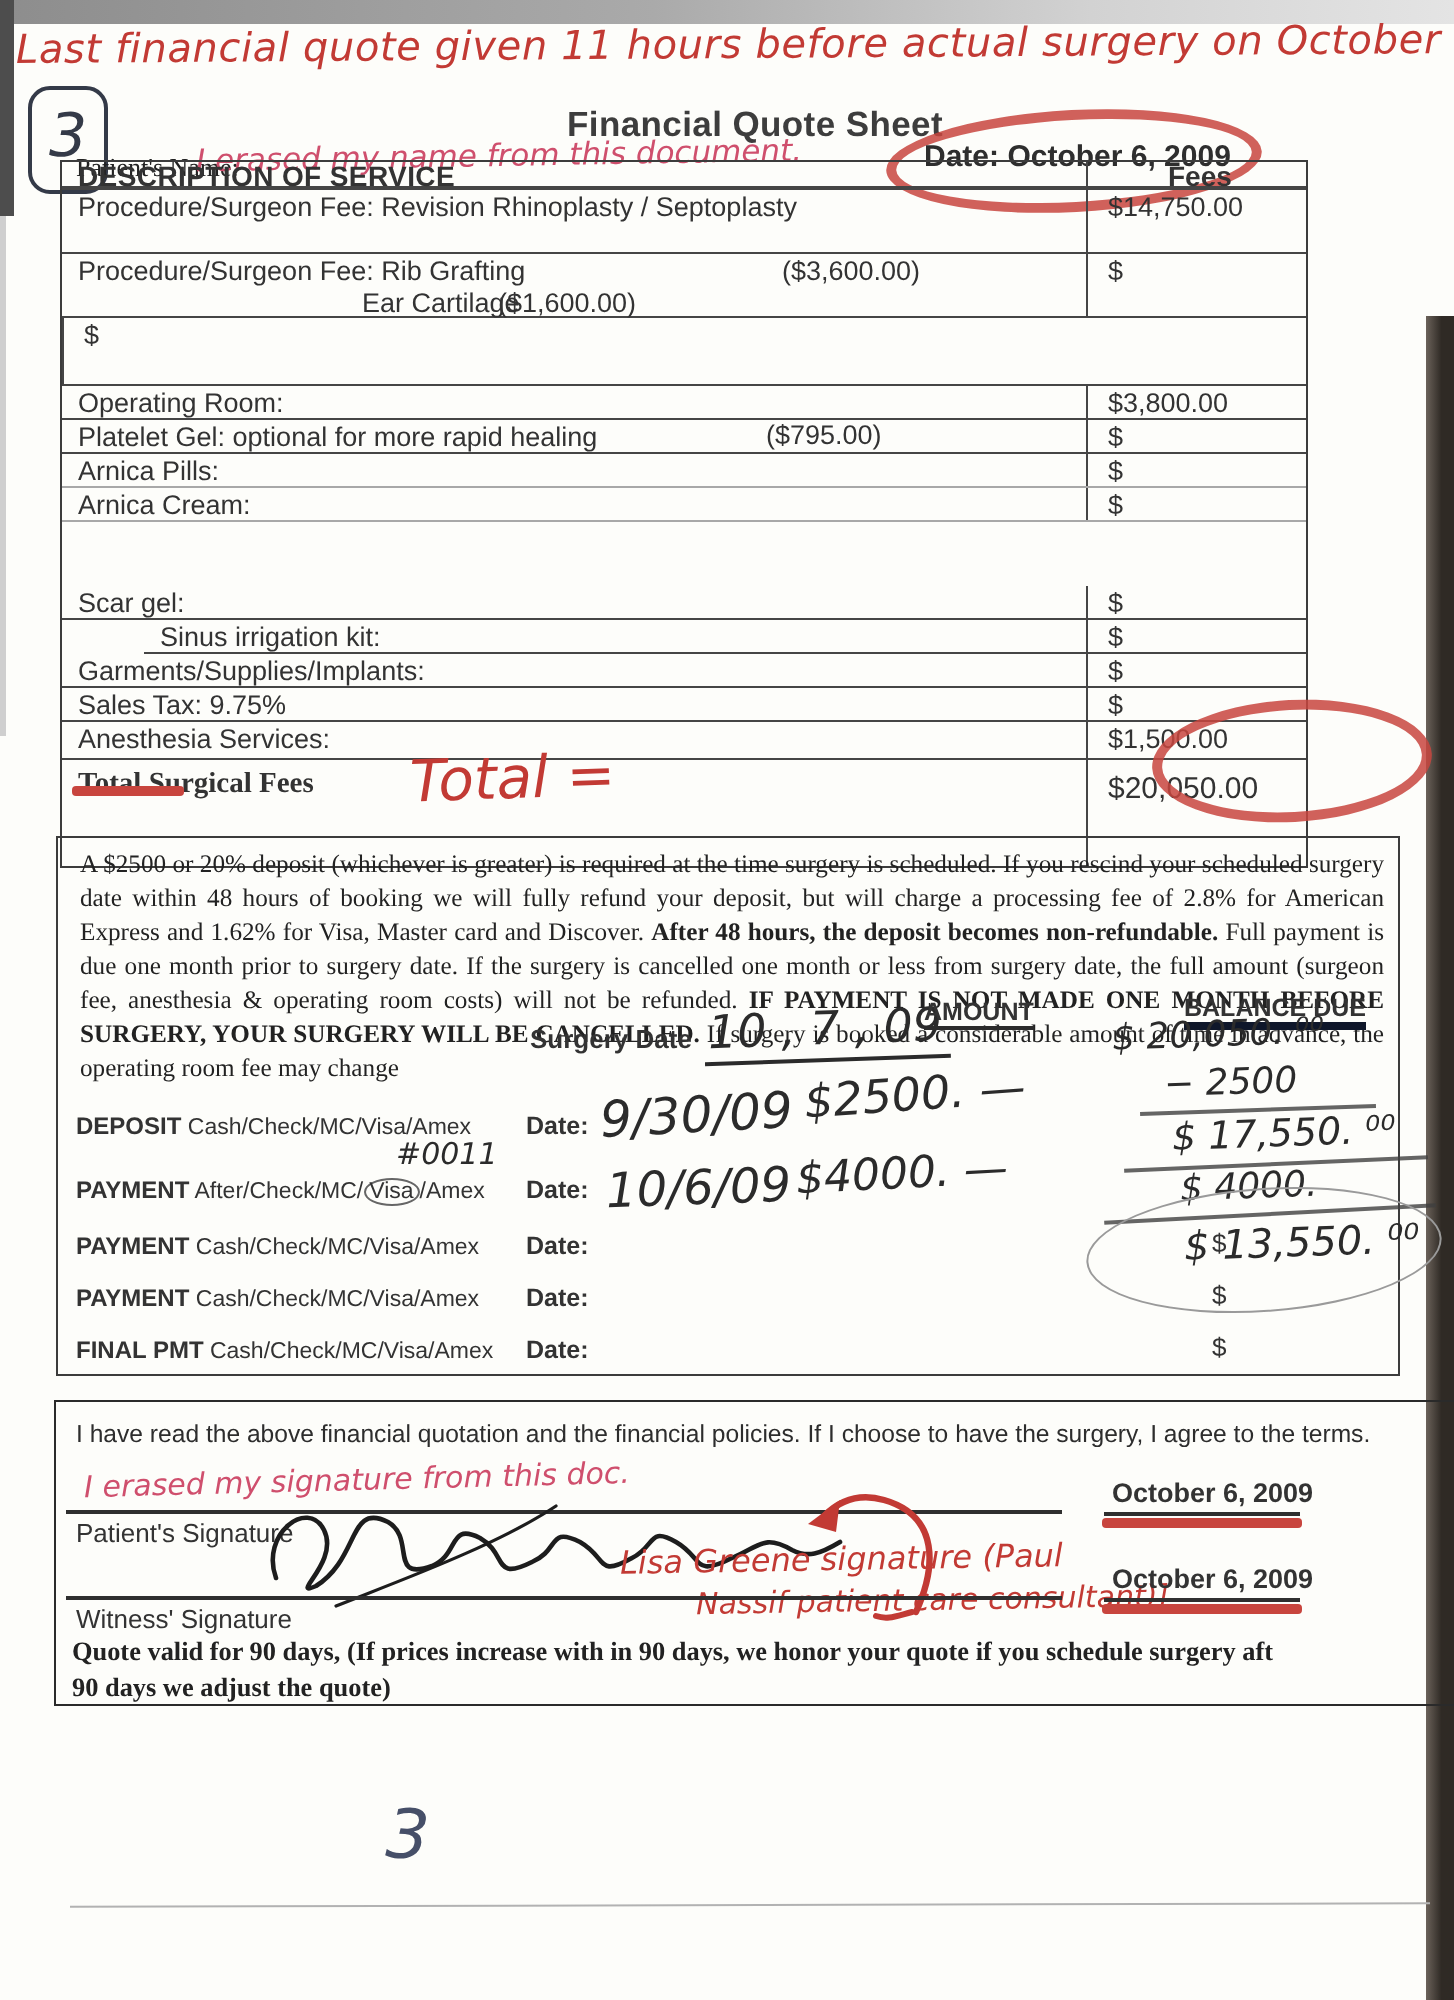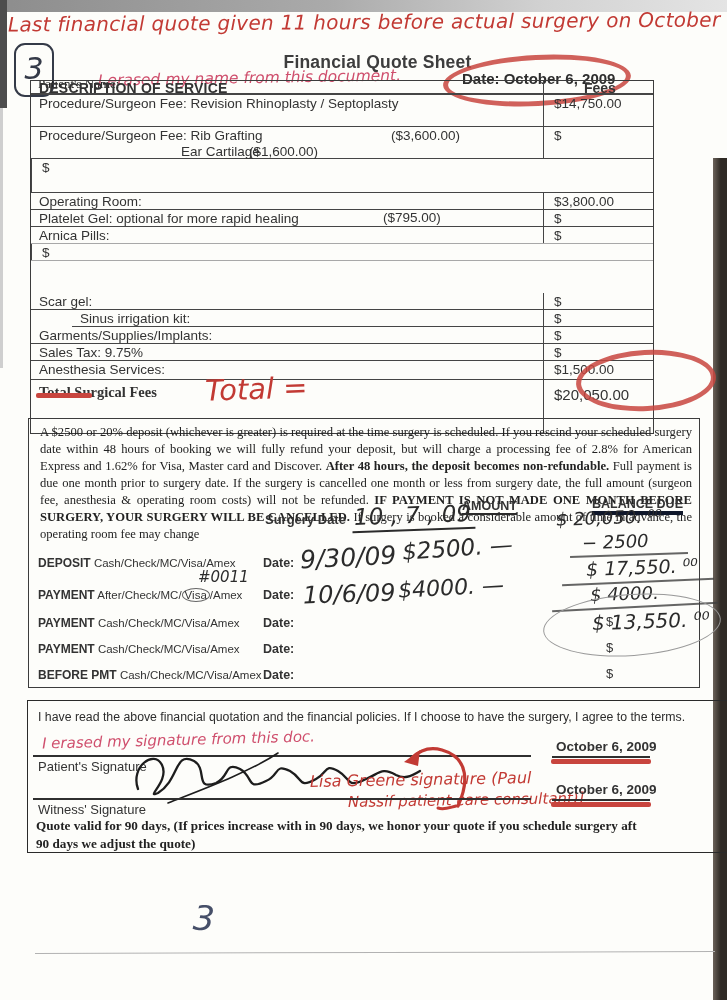--- a/index.html
+++ b/index.html
@@ -91,20 +91,21 @@
         <span>Platelet Gel: optional for more rapid healing</span>
         <span class="paren">($795.00)</span>
       </div>
       <div class="tf">$</div>
     </div>
     <div class="trow lite" style="height:17px;border-bottom:1px solid #a8a8a8;">
       <div class="td">Arnica Pills:</div>
       <div class="tf">$</div>
     </div>
     <div class="trow" style="height:17px;border-bottom:1px solid #a8a8a8;">
+      <div class="td">Arnica Cream:</div>
       <div class="tf">$</div>
     </div>
     <div class="trow" style="height:17px;margin-top:32px;">
       <div class="td">Scar gel:</div>
       <div class="tf">$</div>
     </div>
     <div class="trow" style="height:17px;margin-left:41px;">
       <div class="td">Sinus irrigation kit:</div>
       <div class="tf">$</div>
     </div>
@@ -175,21 +176,21 @@
   <div class="abs" style="left:606px;top:614px;font-size:13px;">$</div>
 
   <div class="payrow" style="top:642px;">
     <span class="paylab">PAYMENT</span>
     <span>Cash/Check/MC/Visa/Amex</span>
   </div>
   <div class="datelab" style="top:642px;">Date:</div>
   <div class="abs" style="left:606px;top:640px;font-size:13px;">$</div>
 
   <div class="payrow" style="top:668px;">
-    <span class="paylab">BEFORE PMT</span>
+    <span class="paylab">FINAL PMT</span>
     <span>Cash/Check/MC/Visa/Amex</span>
   </div>
   <div class="datelab" style="top:668px;">Date:</div>
   <div class="abs" style="left:606px;top:666px;font-size:13px;">$</div>
 
   <div class="box3"></div>
   <div class="abs" style="left:38px;top:710px;font-size:12.3px;white-space:nowrap;color:#2d2d2d;">I have read the above financial quotation and the financial policies.  If I choose to have the surgery, I agree to the terms.</div>
 
   <div class="abs hw-pink" style="left:42px;top:731px;font-size:15px;transform:rotate(-1.5deg);white-space:nowrap;">I erased my signature from this doc.</div>
 

